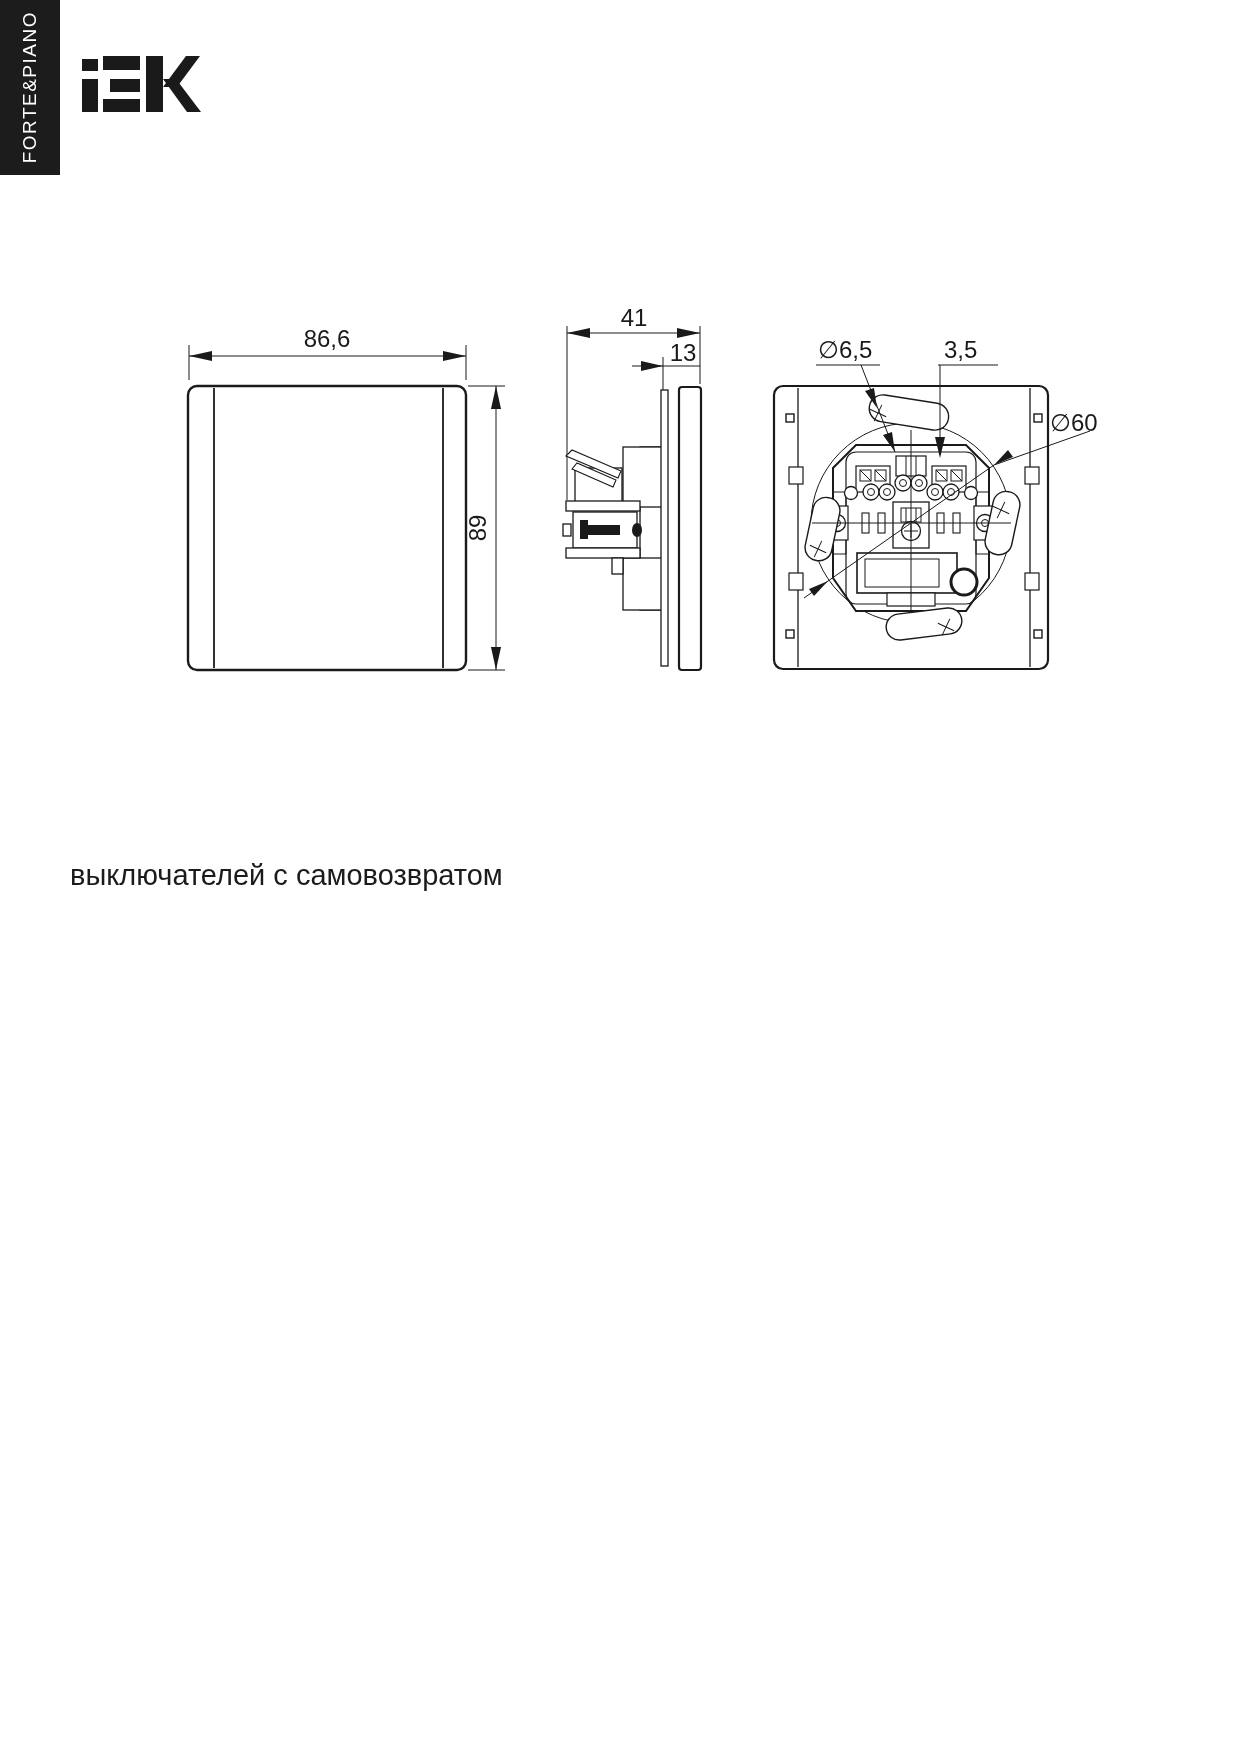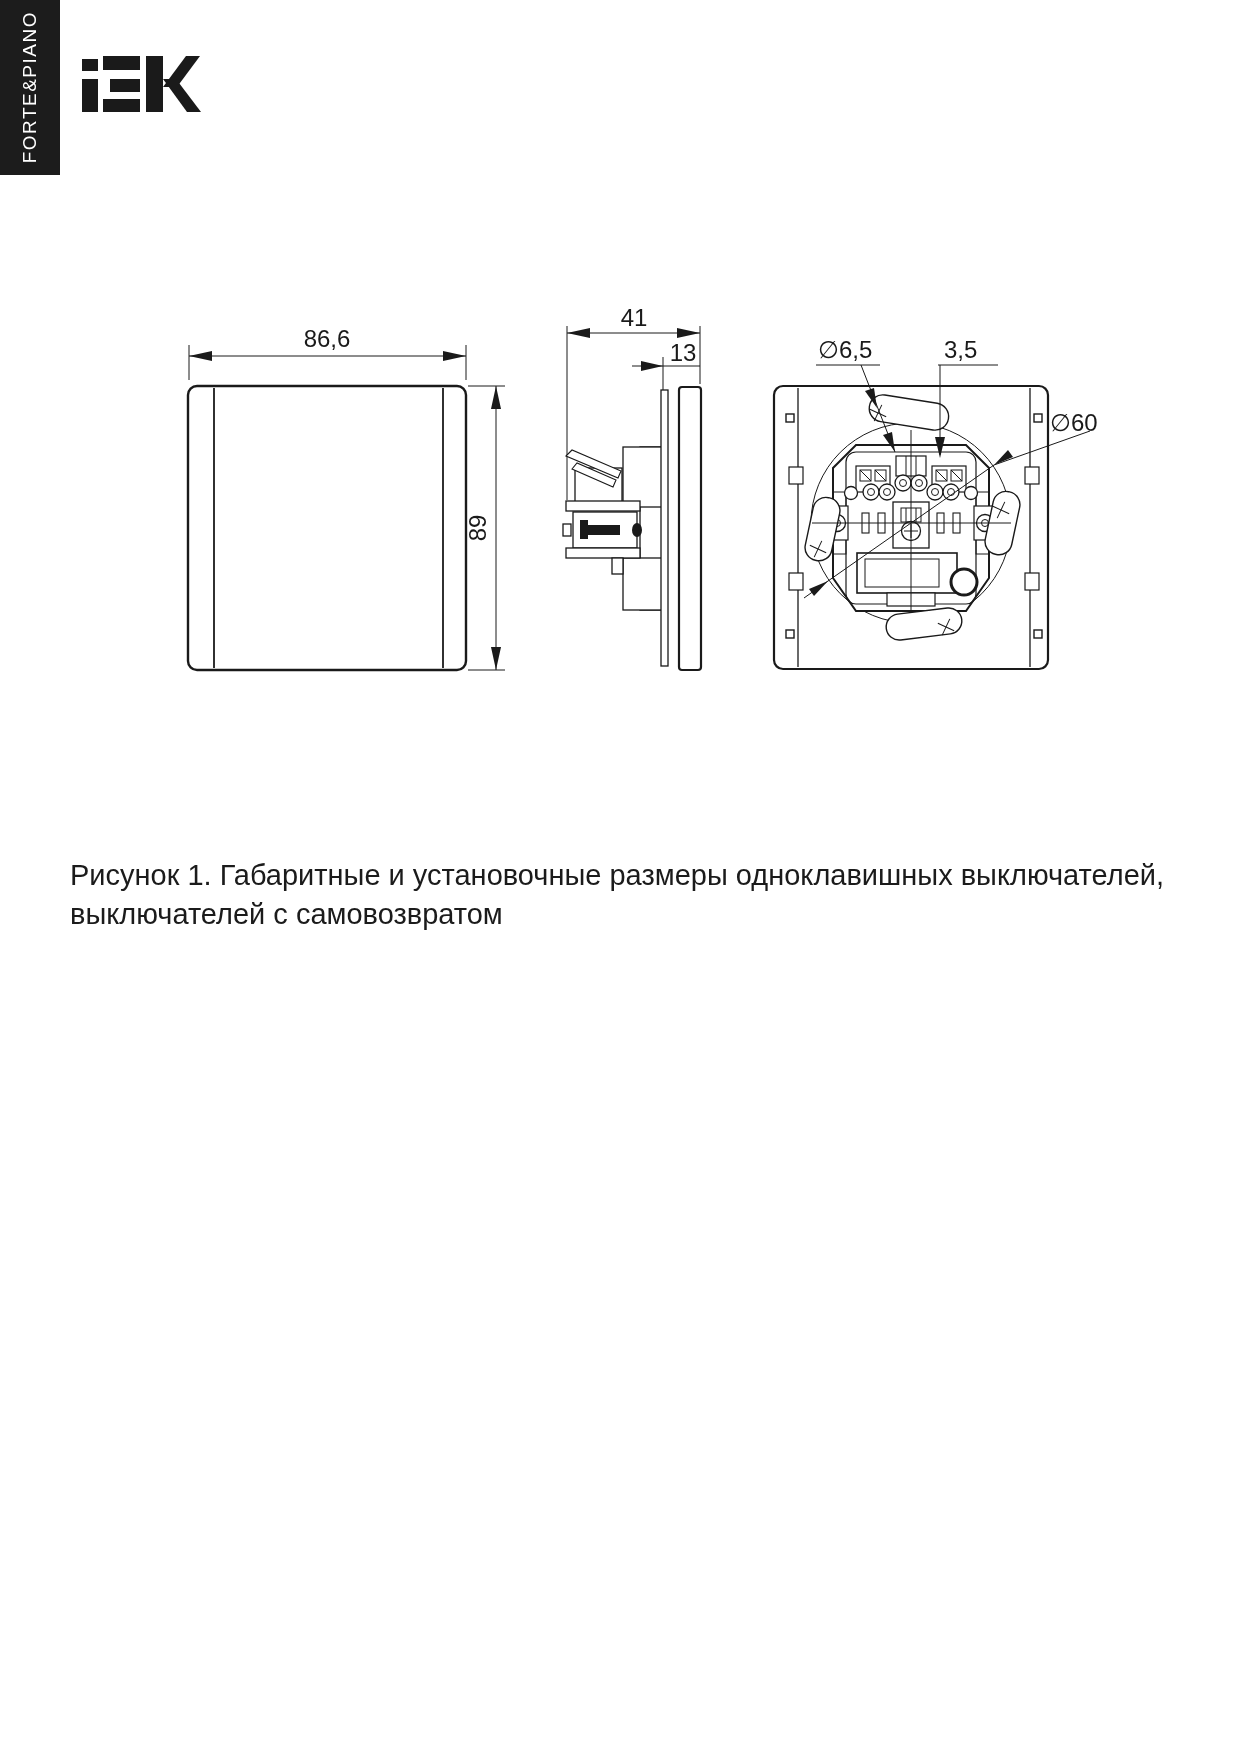--- a/index.html
+++ b/index.html
@@ -231,17 +231,16 @@
         <line class="thin" x1="828" y1="581" x2="994" y2="465"></line>
         <line class="thin" x1="994" y1="465" x2="1090" y2="431"></line>
         <polygon class="blk" points="828,581 814,596 809,589"></polygon>
         <polygon class="blk" points="994,465 1013,457 1008,450"></polygon>
         <text class="dim" x="1050" y="431" text-anchor="start">∅60</text>
       </g>
     </g>
   </svg>
 
   <p class="caption">
-    <span>Рисунок 1. Габаритные и установочные размеры одноклавишных выключателей,</span>
     <span>выключателей с самовозвратом</span>
   </p>
 
 </div>
 
 </body></html>

